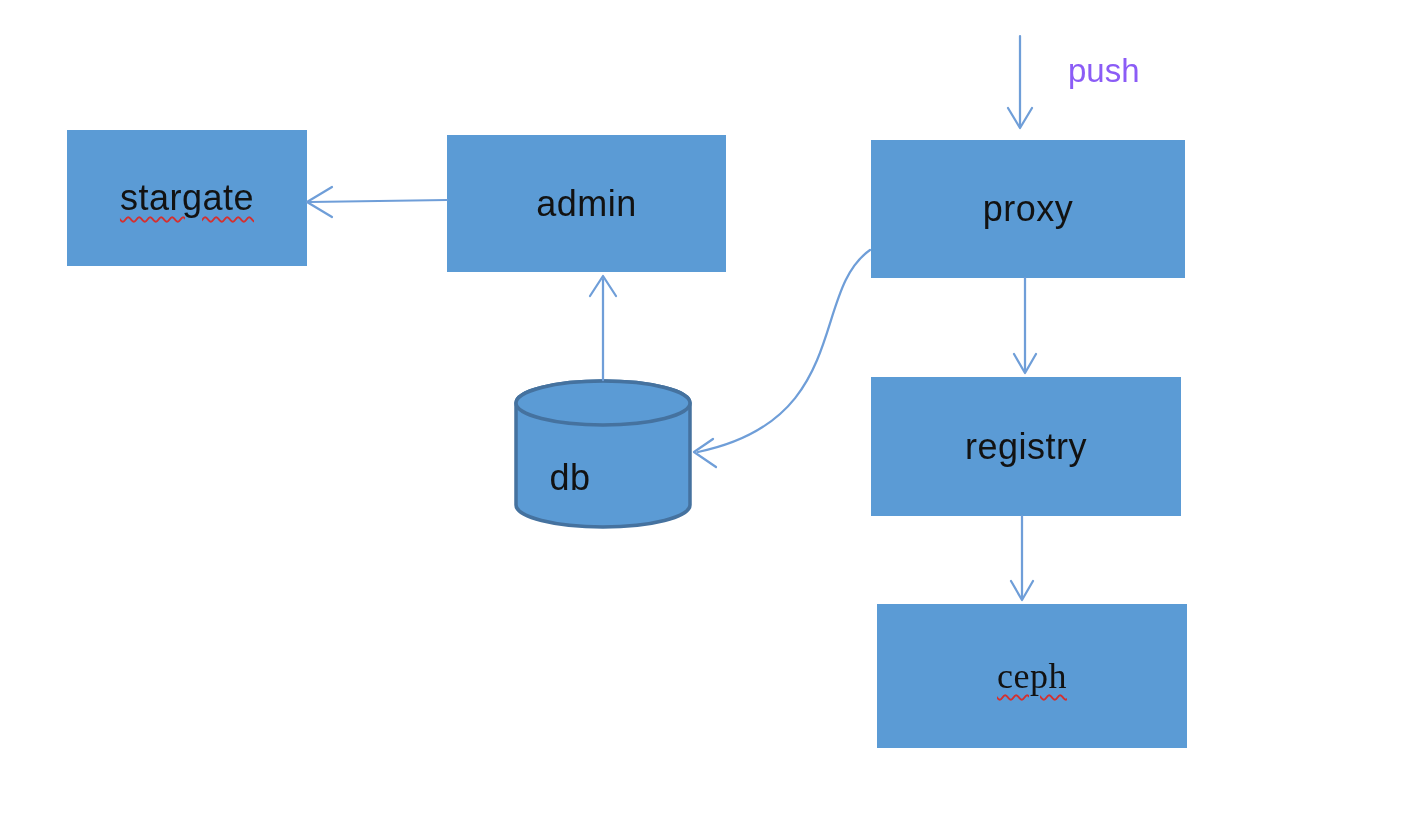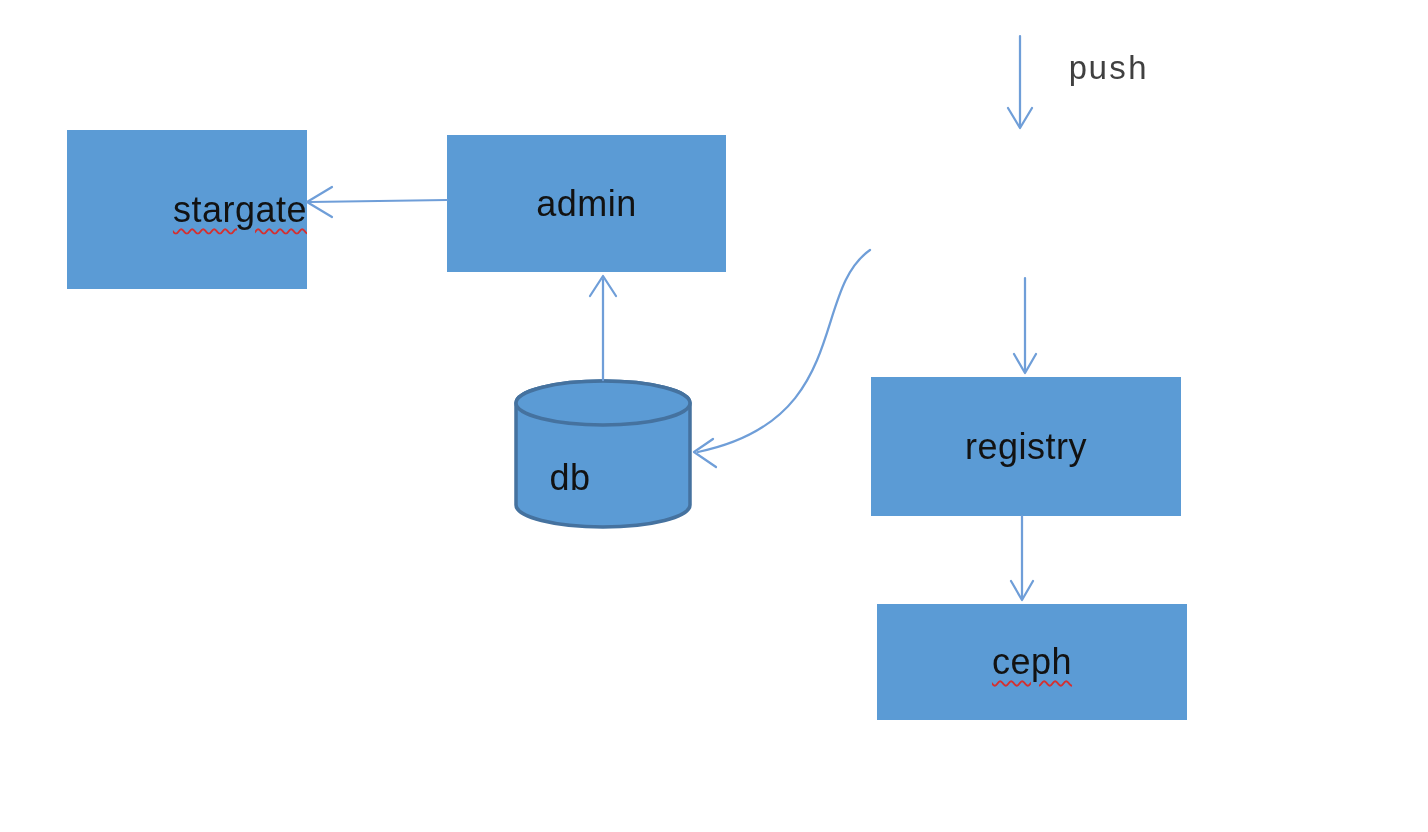--- a/index.html
+++ b/index.html
@@ -36,43 +36,42 @@
     color: #121212;
     white-space: nowrap;
   }
   .misspelled {
     text-decoration-line: underline;
     text-decoration-style: wavy;
     text-decoration-color: #d43030;
     text-decoration-thickness: 2px;
     text-underline-offset: 6px;
   }
-  .box-stargate { left: 67px;  top: 130px; width: 240px; height: 159px; justify-content: flex-end; }
+  .box-stargate { left: 67px;  top: 130px; width: 240px; height: 136px; }
   .box-admin    { left: 447px; top: 135px; width: 279px; height: 137px; }
   .box-proxy    { left: 871px; top: 140px; width: 314px; height: 138px; }
   .box-registry { left: 871px; top: 377px; width: 310px; height: 139px; text-align: right; }
-  .box-ceph     { left: 877px; top: 604px; width: 310px; height: 116px; }
+  .box-ceph     { left: 877px; top: 604px; width: 310px; height: 144px; font-family: Liberation Serif, serif; }
   .db-label {
     position: absolute;
     left: 520px;
     top: 456px;
     width: 100px;
     text-align: center;
     line-height: 44px;
     z-index: 3;
   }
   .push-label {
     position: absolute;
     left: 1068px;
     top: 52px;
     font-size: 33px;
-    color: #404040;
+    color: #8b5cf6;
     z-index: 3;
     white-space: nowrap;
-    font-family: Liberation Mono, monospace;
   }
 </style>
 </head>
 <body>
 
 <div class="canvas">
 
   <svg class="connector-layer" width="1428" height="832" viewBox="0 0 1428 832">
 
     <g>
@@ -112,20 +111,23 @@
   </svg>
 
   <div class="node box-stargate">
     <span class="node-label misspelled">stargate</span>
   </div>
 
   <div class="node box-admin">
     <span class="node-label">admin</span>
   </div>
 
+  <div class="node box-proxy">
+    <span class="node-label">proxy</span>
+  </div>
 
   <div class="node box-registry">
     <span class="node-label">registry</span>
   </div>
 
   <div class="node box-ceph">
     <span class="node-label misspelled">ceph</span>
   </div>
 
   <div class="db-label node-label">db</div>

